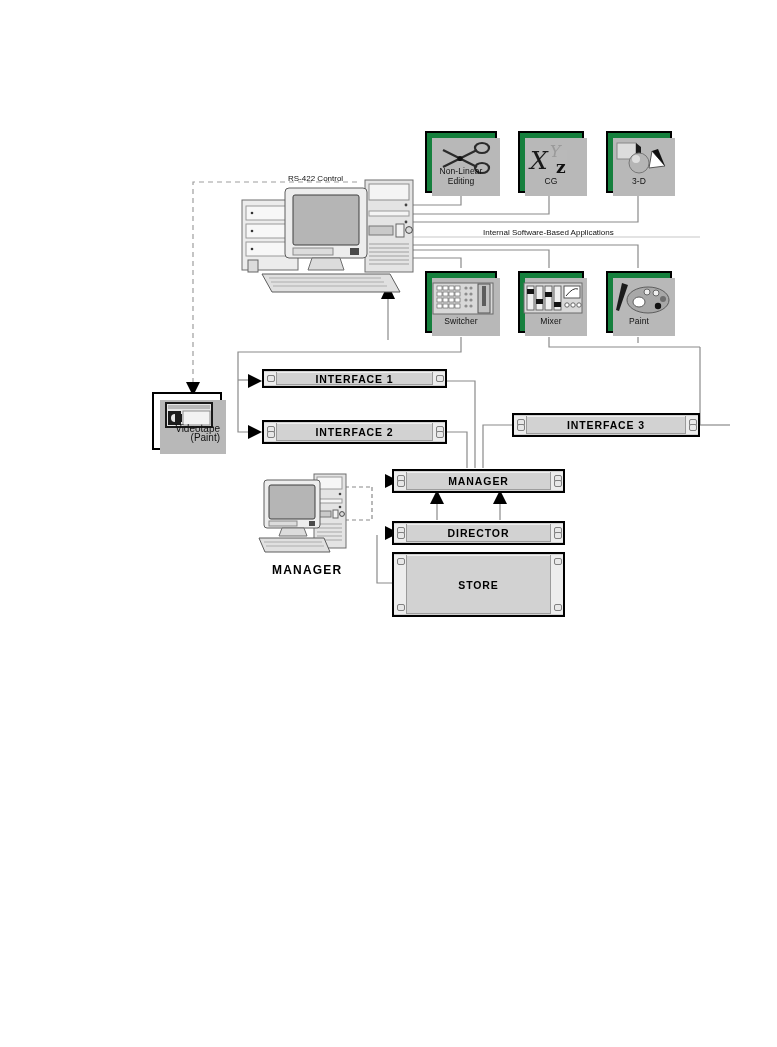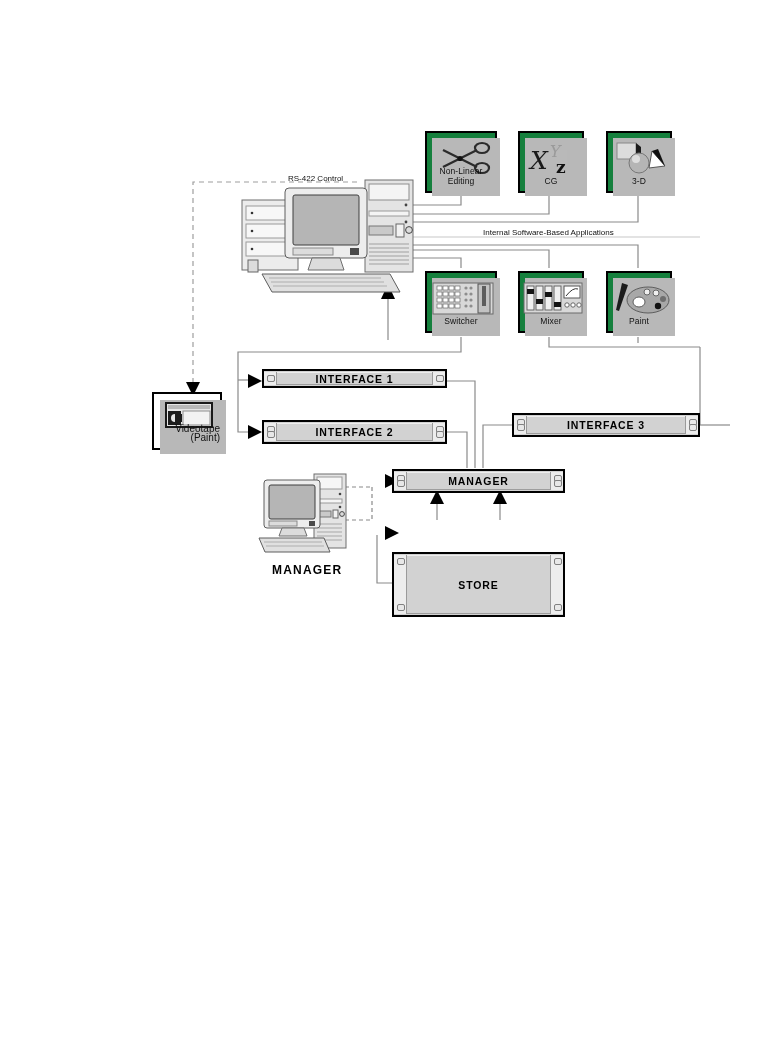--- a/index.html
+++ b/index.html
@@ -349,20 +349,32 @@
       <div class="hole t"></div>
       <div class="hole b"></div>
     </div>
     <div class="ear r">
       <div class="hole t"></div>
       <div class="hole b"></div>
     </div>
     <div class="lbl">MANAGER</div>
   </div>
 
+  <div class="rack" style="left:392px;top:521px;width:173px;height:24px;">
+    <div class="inner"></div>
+    <div class="ear l">
+      <div class="hole t"></div>
+      <div class="hole b"></div>
+    </div>
+    <div class="ear r">
+      <div class="hole t"></div>
+      <div class="hole b"></div>
+    </div>
+    <div class="lbl">DIRECTOR</div>
+  </div>
 
   <div class="rack" style="left:392px;top:552px;width:173px;height:65px;">
     <div class="inner"></div>
     <div class="ear l">
       <div class="hole t"></div>
       <div class="hole b"></div>
     </div>
     <div class="ear r">
       <div class="hole t"></div>
       <div class="hole b"></div>

